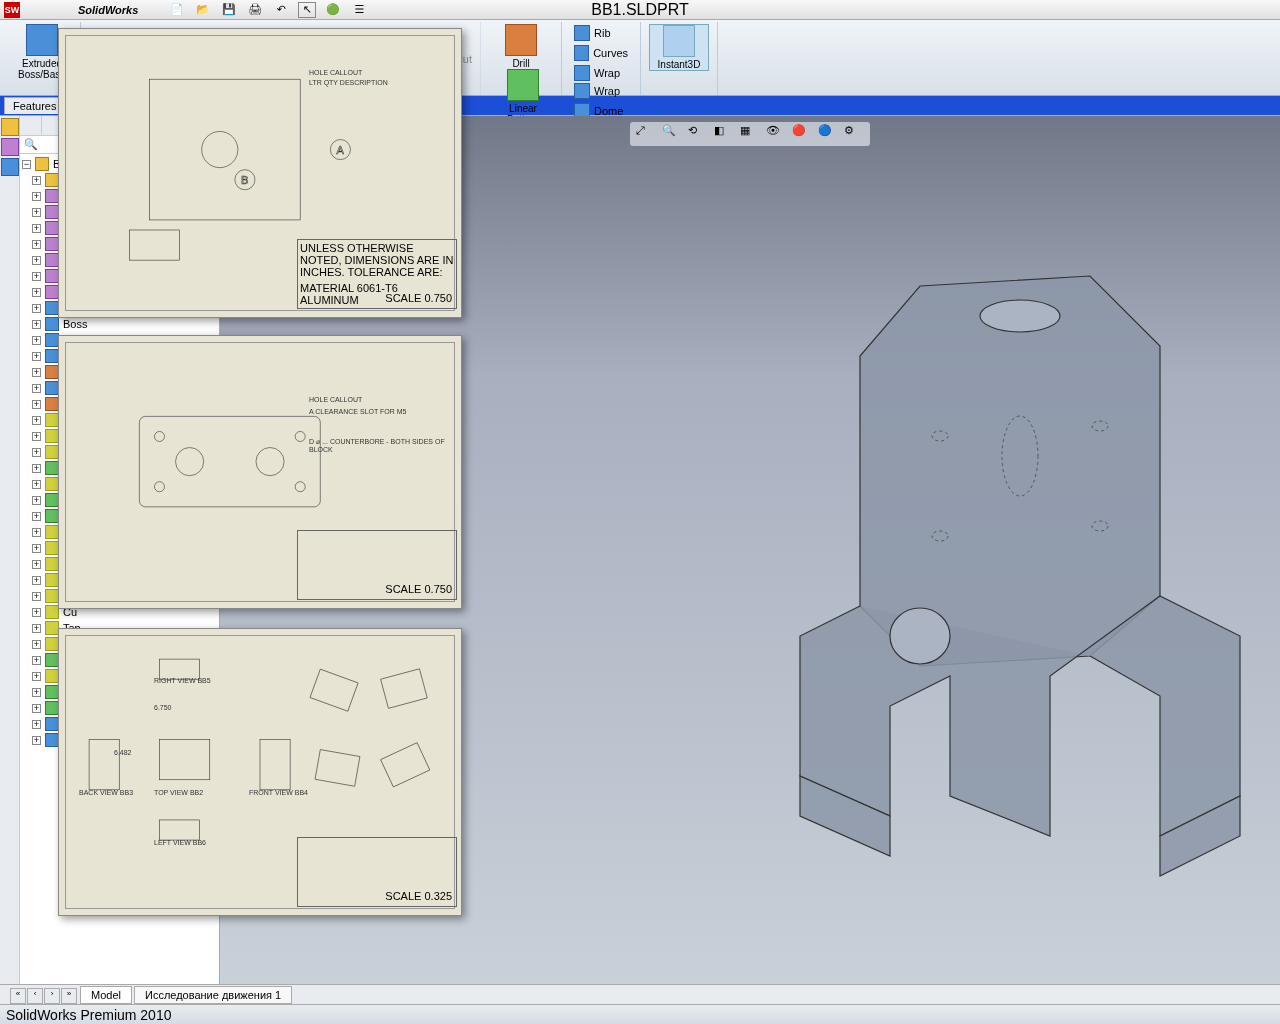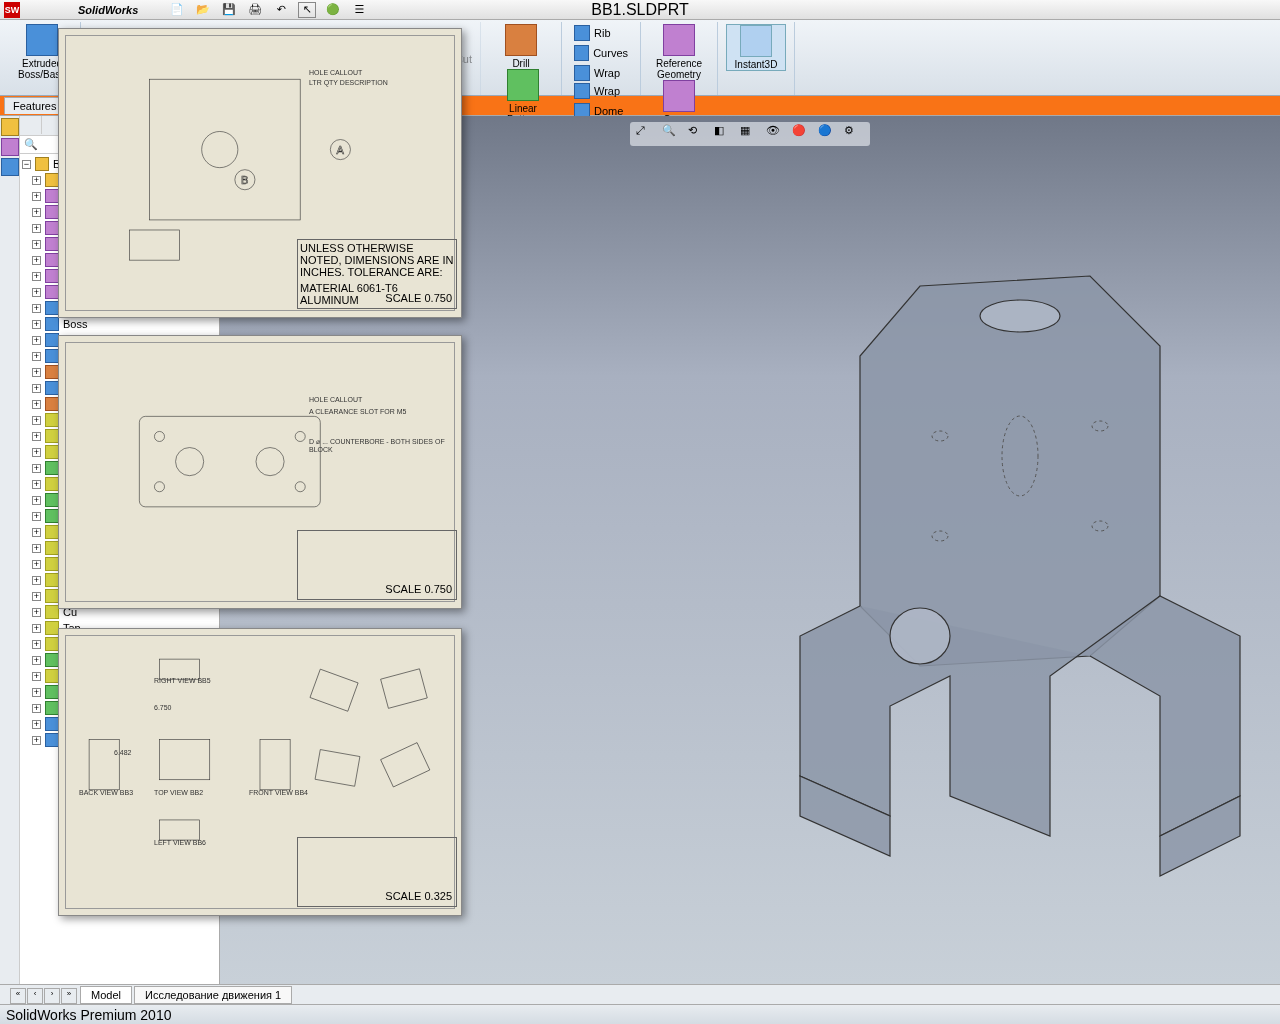--- a/index.html
+++ b/index.html
@@ -18,21 +18,21 @@
 .ribbon-group { display:flex; flex-direction:column; align-items:center; padding:2px 8px; border-right:1px solid #bcd; }
 .ribbon-big { display:flex; flex-direction:column; align-items:center; width:60px; cursor:pointer; }
 .ribbon-big .ico { width:32px; height:32px; }
 .ribbon-big .lbl { font-size:10px; text-align:center; line-height:11px; margin-top:2px; }
 .ribbon-small { display:flex; align-items:center; gap:4px; padding:1px 4px; cursor:pointer; font-size:10px; width:62px; }
 .ribbon-small .ico { width:16px; height:16px; }
 .ribbon-col { display:flex; flex-direction:column; gap:2px; }
 .instant3d { background:#cfe2f3; border:1px solid #7ab; }
 
 
-.feat-tabs { height:20px; background:#f97316; border-bottom:1px solid #aaa; display:flex; align-items:center; padding-left:4px; gap:2px; }
+.feat-tabs { height:20px; background:#1d4ed8; border-bottom:1px solid #aaa; display:flex; align-items:center; padding-left:4px; gap:2px; }
 .feat-tab { padding:2px 8px; font-size:11px; }
 .feat-tab.active { background:#e8ecf0; border:1px solid #aaa; border-bottom:none; }
 
 
 .main { display:flex; height:868px; }
 .left-bar { width:20px; background:#e8ecf0; border-right:1px solid #ccc; display:flex; flex-direction:column; gap:2px; padding-top:2px; }
 .left-bar .b { width:18px; height:18px; margin:0 auto; cursor:pointer; }
 
 
 .tree-pane { width:200px; background:#fff; border-right:1px solid #aaa; overflow:hidden; position:relative; }
@@ -141,31 +141,20 @@
           <span>Wrap</span>
         </div>
       <div class="ribbon-small">
           <div class="ico ic-feat"></div>
           <span>Dome</span>
         </div>
       <div class="ribbon-small">
           <div class="ico ic-feat"></div>
           <span>Mirror</span>
         </div>
-    </div>
-  </div>
-  <div class="ribbon-group">
-    <div class="ribbon-big">
-      <div class="ico ic-ref"></div>
-      <div class="lbl">Reference
-Geometry</div>
-    </div>
-    <div class="ribbon-big">
-      <div class="ico ic-ref"></div>
-      <div class="lbl">Curves</div>
     </div>
   </div>
   <div class="ribbon-group">
     <div class="ribbon-big instant3d">
       <div class="ico" style="background:#b0d0f0;border:1px solid #7ab"></div>
       <div class="lbl">Instant3D</div>
     </div>
   </div>
 </div>
 

